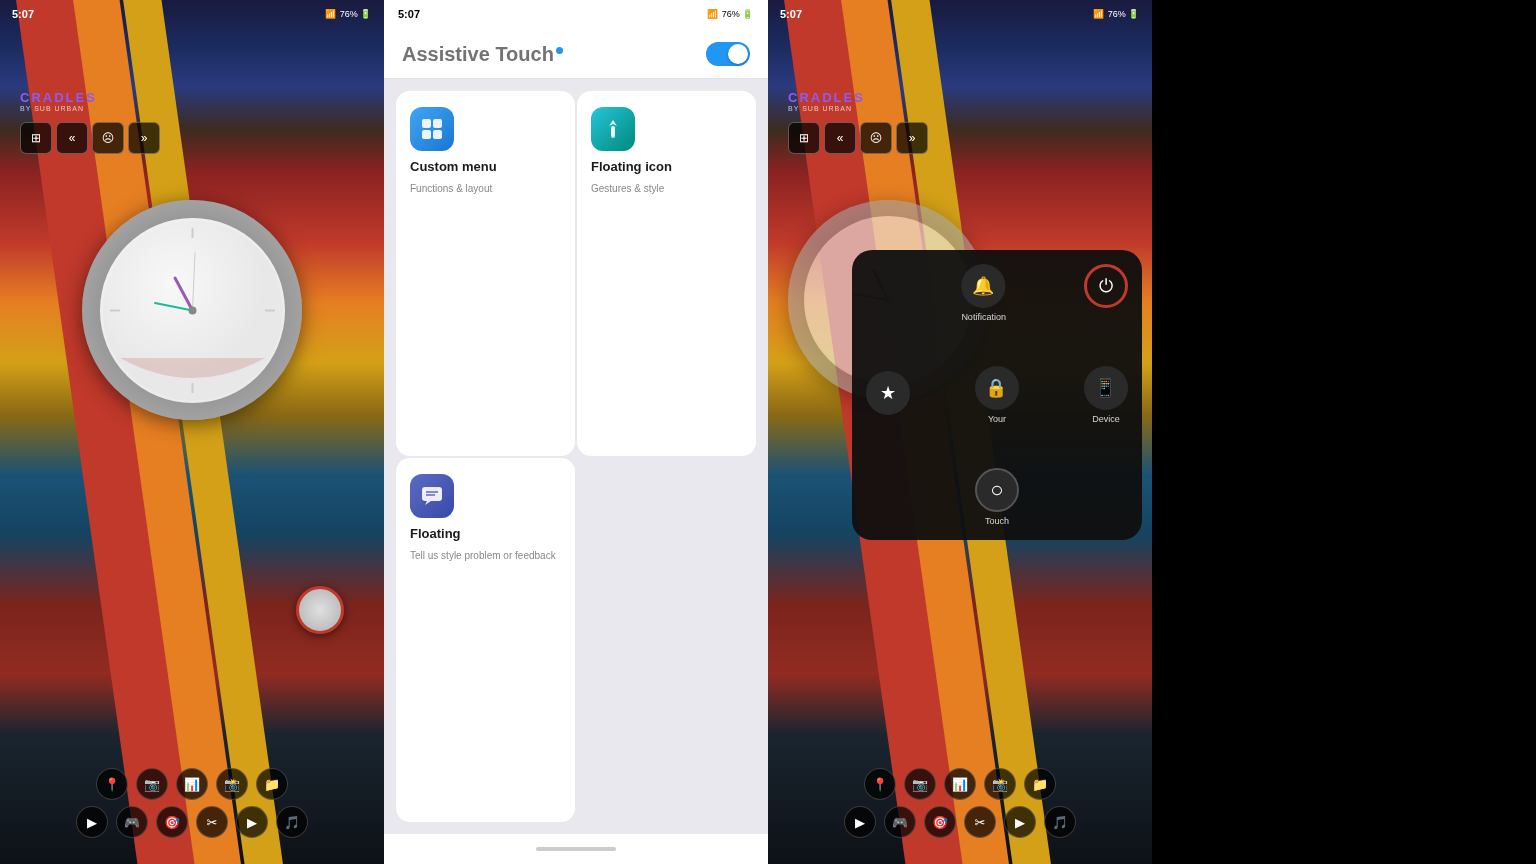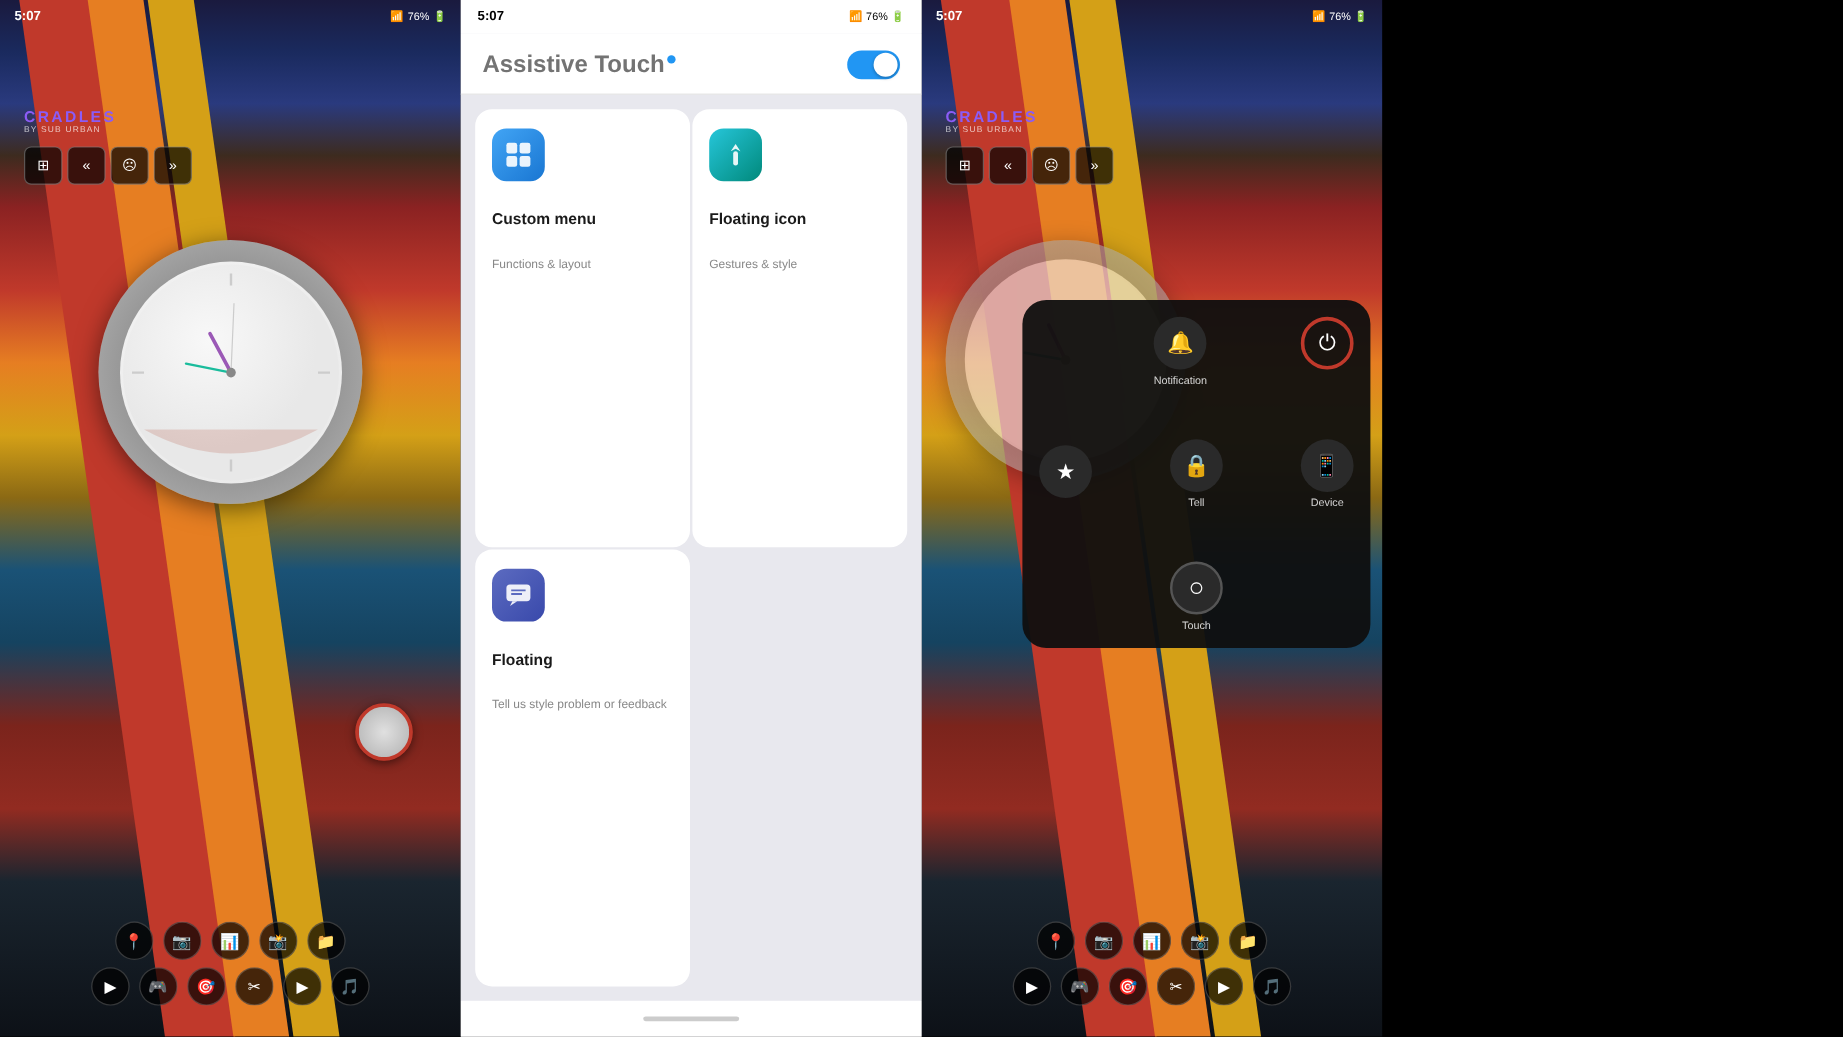--- a/index.html
+++ b/index.html
@@ -322,21 +322,21 @@
       flex: 1;
       background: #e8e8ee;
     }
 
     .settings-card {
       background: white;
       border-radius: 14px;
       padding: 16px 14px;
       display: flex;
       flex-direction: column;
-      gap: 24px;
+      gap: 8px;
       cursor: pointer;
     }
 
     .card-icon {
       width: 44px;
       height: 44px;
       border-radius: 12px;
       display: flex;
       align-items: center;
       justify-content: center;
@@ -642,21 +642,21 @@
         <div class="menu-item-icon power-red">⏻</div>
       </div>
 
       <div class="menu-item mi-favorite">
         <div class="menu-item-icon">★</div>
         <span class="menu-item-label"></span>
       </div>
 
       <div class="menu-item mi-lock">
         <div class="menu-item-icon">🔒</div>
-        <span class="menu-item-label">Tell</span>
+        <span class="menu-item-label">Your</span>
       </div>
 
       <div class="menu-item mi-device">
         <div class="menu-item-icon">📱</div>
         <span class="menu-item-label">Device</span>
       </div>
 
       <div class="menu-item mi-home">
         <div class="menu-item-icon" style="background:#2a2a2a; border: 2px solid #555; color:white; font-size:22px;">○</div>
         <span class="menu-item-label">Touch</span>

